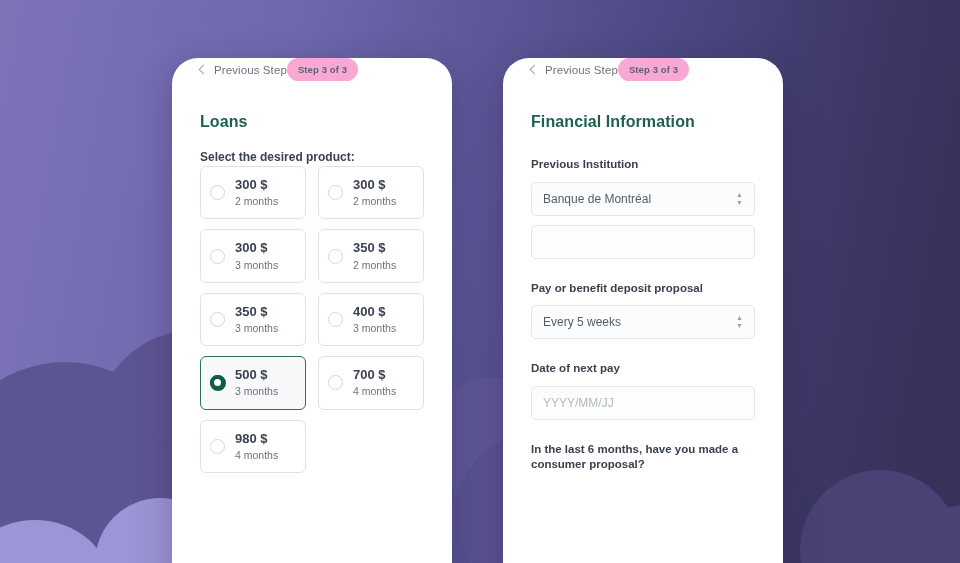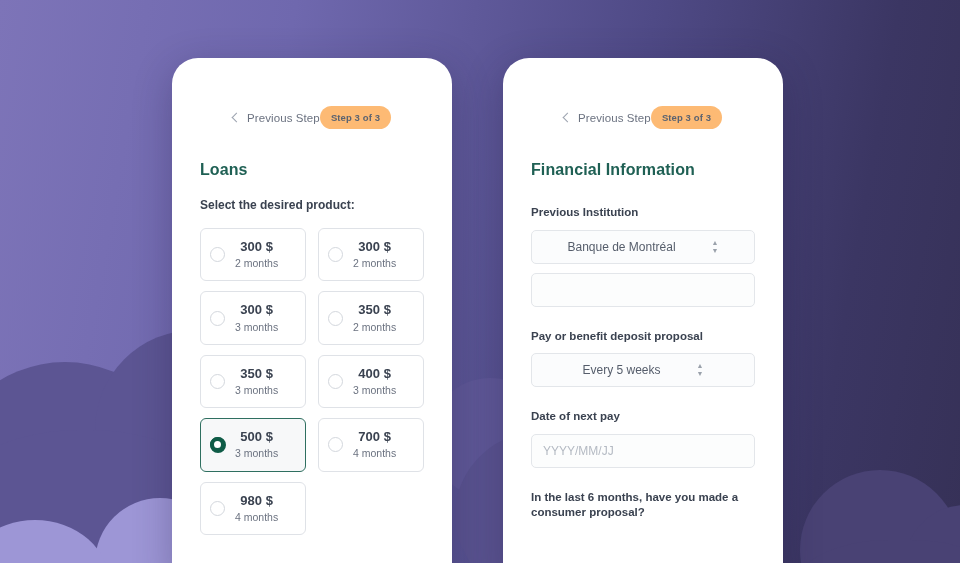--- a/index.html
+++ b/index.html
@@ -52,41 +52,40 @@
   }
   .phone.left  { left: 172px; }
   .phone.right { left: 503px; }
 
   .phone-inner { padding: 0 28px; height: 100%; }
 
   
   .topbar {
     display: flex;
     align-items: center;
-    justify-content: center;
-    padding-top: 48px;
+    justify-content: flex-start;
   }
   .prev-step {
     display: flex;
     align-items: center;
     gap: 7px;
     color: #6b7280;
     font-size: 11.5px;
     letter-spacing: .1px;
     cursor: pointer;
   }
   .chevron-left {
     width: 7px; height: 7px;
     border-left: 1.4px solid #9ca3af;
     border-bottom: 1.4px solid #9ca3af;
     transform: rotate(45deg);
     margin-bottom: 0px;
   }
   .step-badge {
-    background: #fdba74;
+    background: #f9a8d4;
     color: #5b6370;
     font-size: 9.5px;
     font-weight: bold;
     letter-spacing: .1px;
     padding: 6px 11px;
     border-radius: 20px;
     white-space: nowrap;
   }
 
   
@@ -103,22 +102,21 @@
     font-size: 12px;
     font-weight: bold;
     margin-top: 19px;
   }
 
   
   .opt-grid {
     display: grid;
     grid-template-columns: 1fr 1fr;
     gap: 10px 12px;
-    margin-top: 16px;
-    text-align: center;
+    margin-top: 2px;
   }
   .opt-card {
     display: flex;
     align-items: center;
     gap: 10px;
     border: 1px solid #dfe2e7;
     border-radius: 6px;
     background: #fff;
     padding: 10px 9px;
     min-height: 47px;
@@ -167,21 +165,21 @@
     border: 1px solid #e3e6ea;
     border-radius: 5px;
     background: #fbfcfd;
     display: flex;
     align-items: center;
     padding: 0 11px;
     font-size: 12px;
     color: #555d6b;
     cursor: text;
   }
-  .field.select { justify-content: center; cursor: pointer; gap: 36px; }
+  .field.select { justify-content: space-between; cursor: pointer; gap: 36px; }
   .field.blank  { background: #fcfdfd; }
   .field .ph { color: #b4bac3; }
   .stepper {
     display: flex;
     flex-direction: column;
     align-items: center;
     gap: 2px;
     color: #9aa1ab;
     font-size: 7px;
     line-height: 6px;

